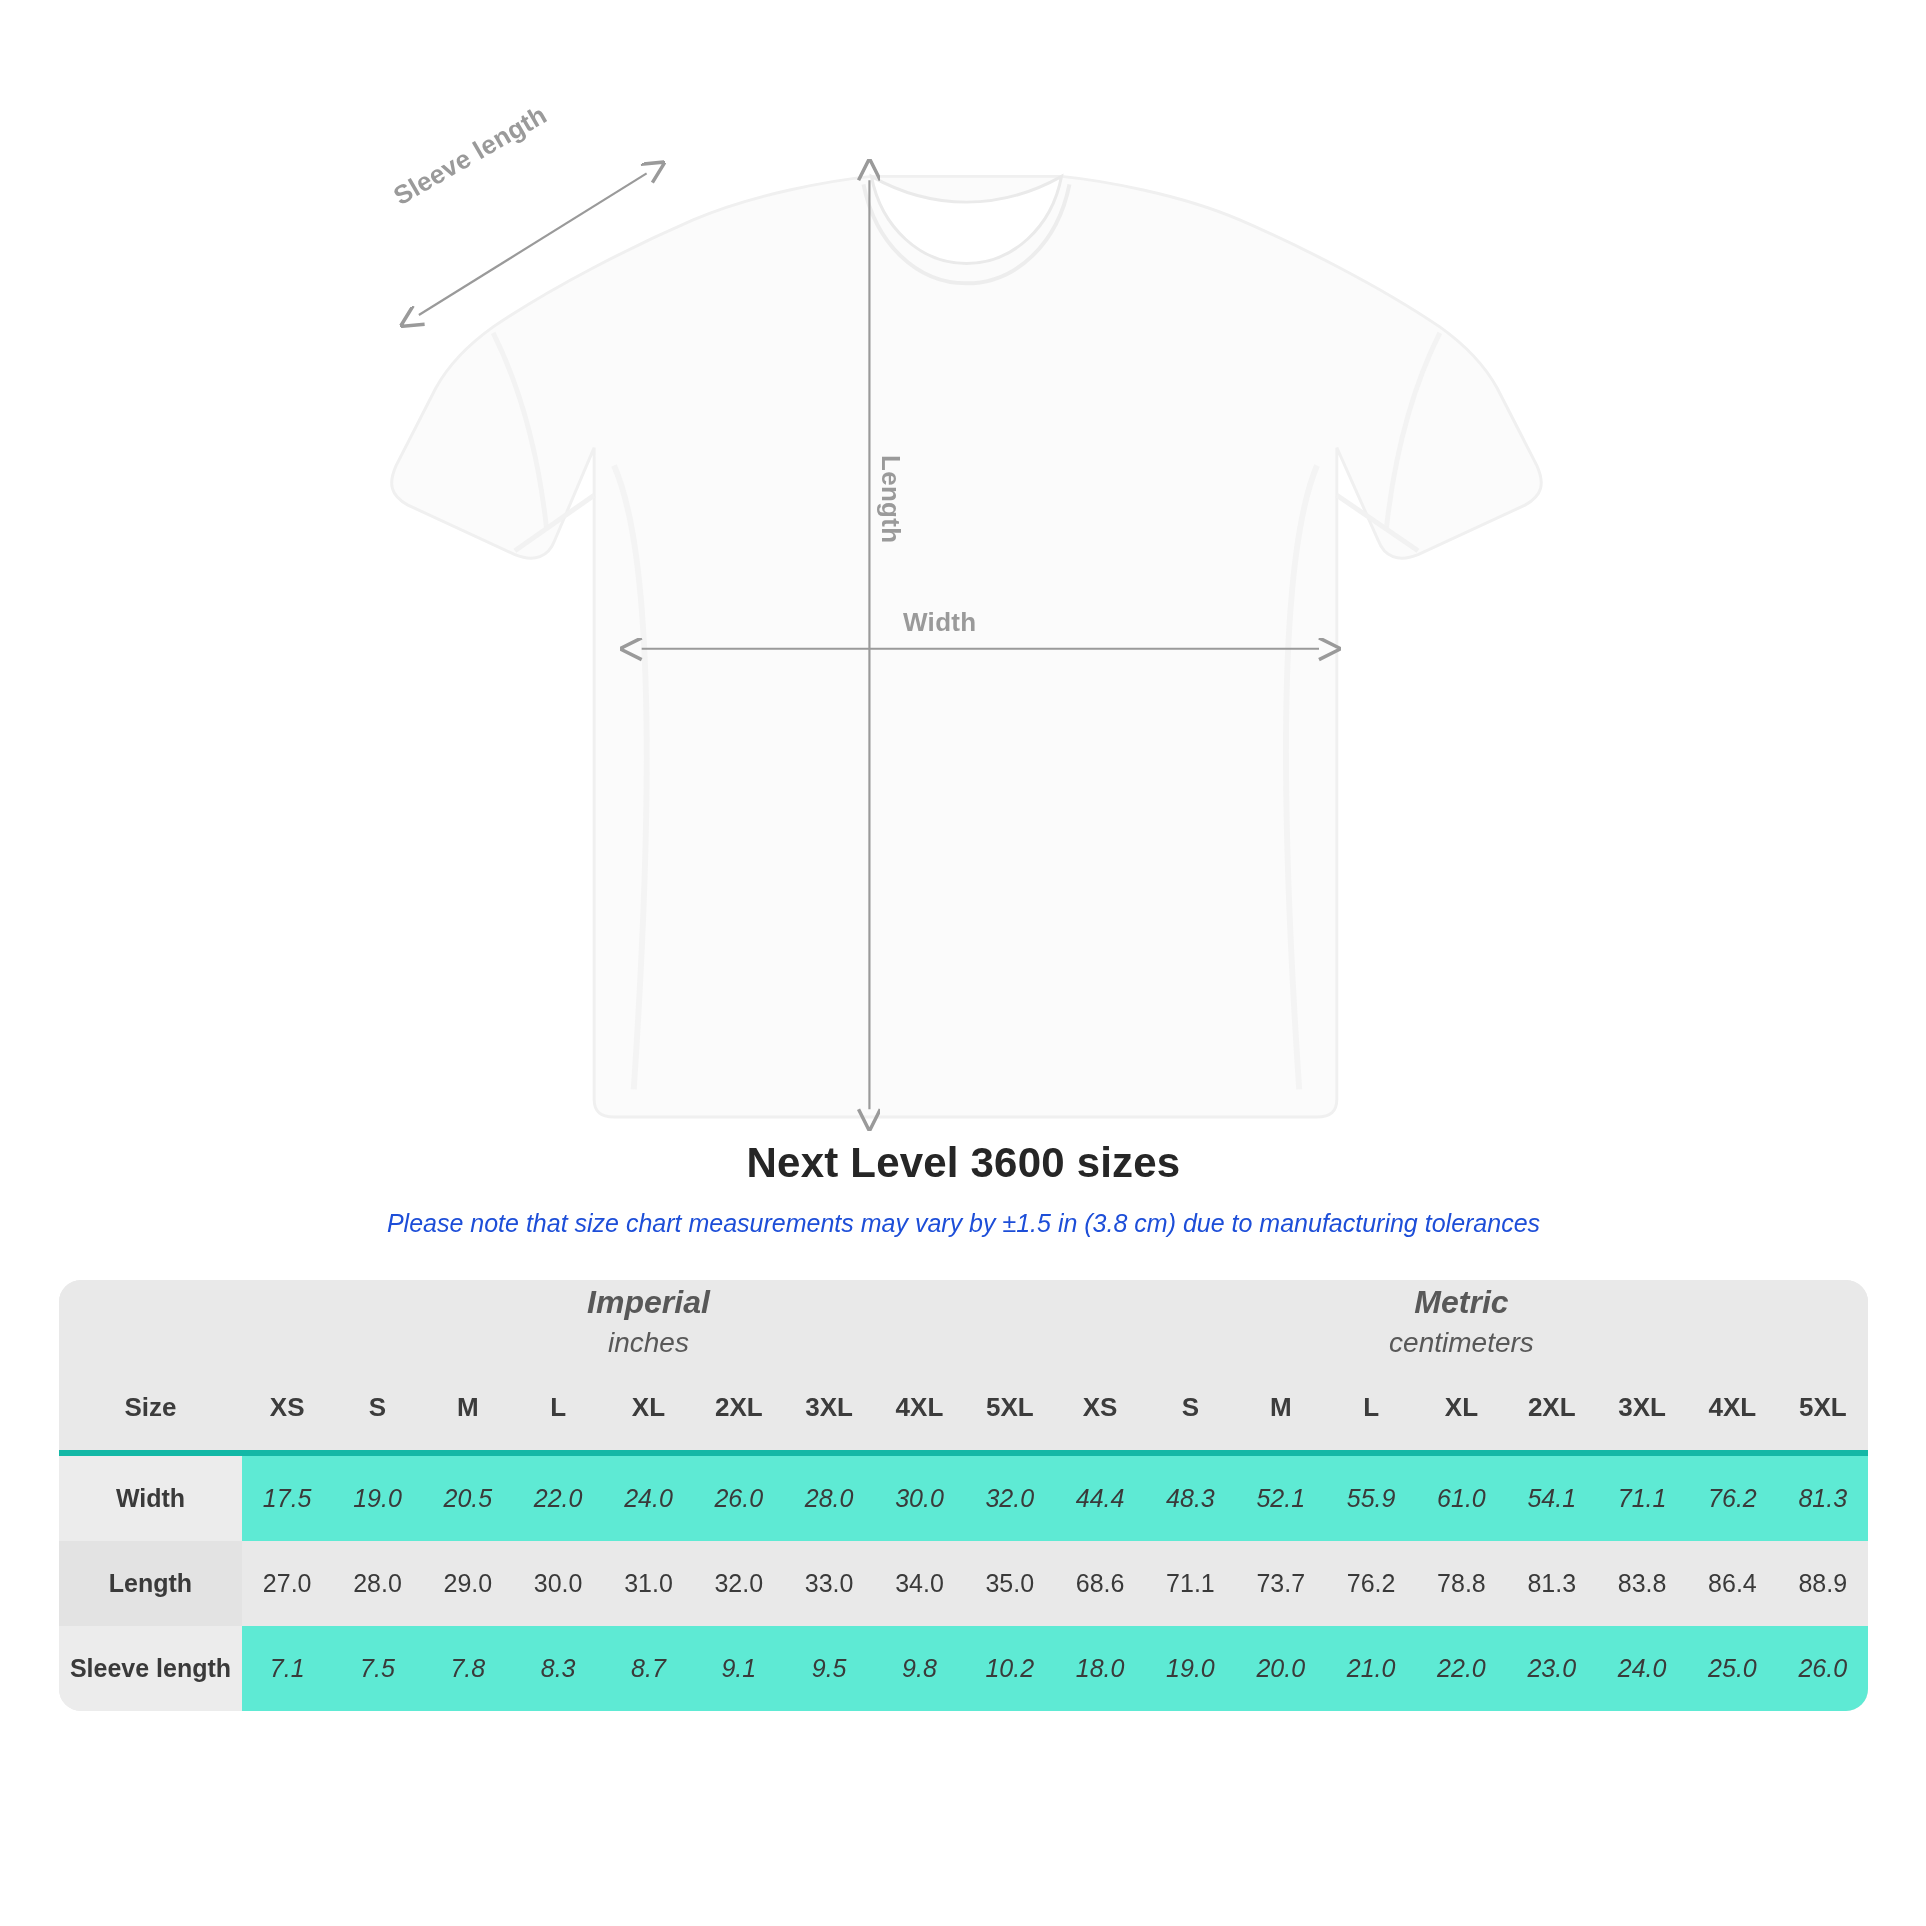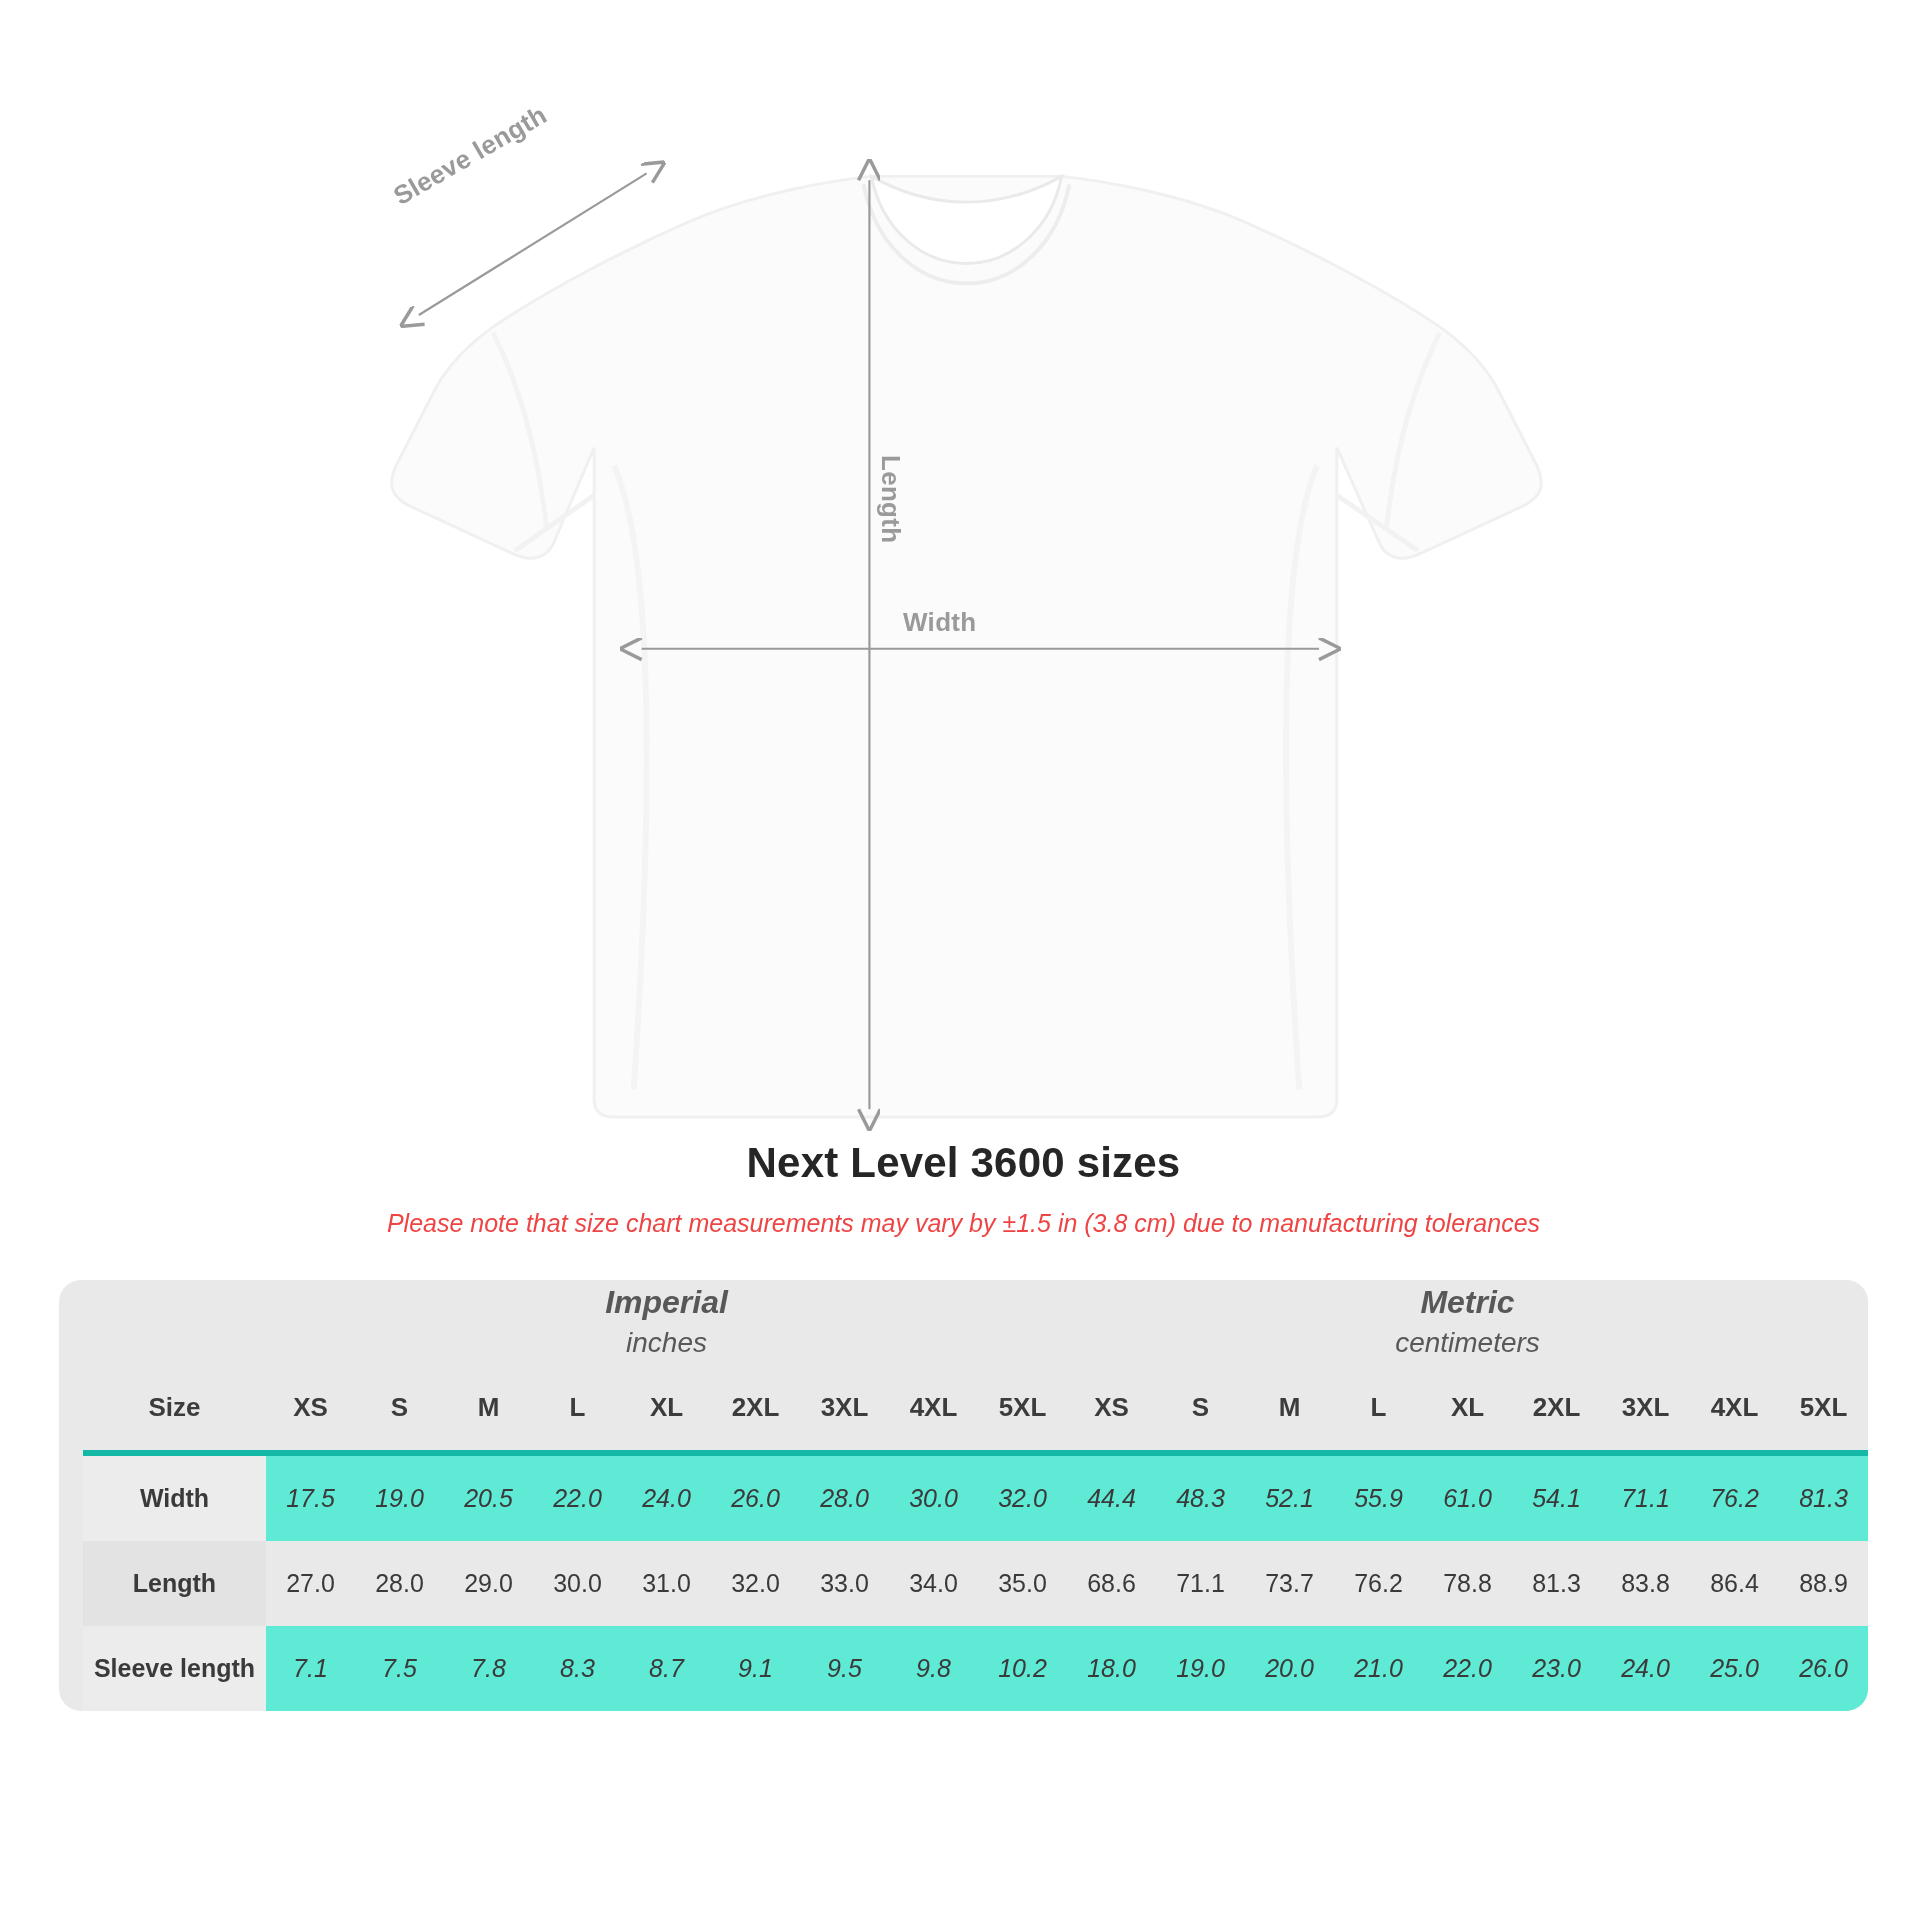--- a/index.html
+++ b/index.html
@@ -63,31 +63,30 @@
   .chart-title {
     font-size: 42px;
     font-weight: bold;
     color: #262626;
     margin: 0;
     letter-spacing: 0.2px;
   }
   .chart-note {
     font-size: 25px;
     font-style: italic;
-    color: #ef4444;
+    color: #1d4ed8;
     margin-top: 22px;
   }
 
   
   .table-wrap {
     margin: 42px 59px 0 59px;
     border-radius: 22px;
     overflow: hidden;
     background: #e9e9e9;
-    padding-left: 24px;
   }
   table.size-table {
     border-collapse: collapse;
     width: 100%;
     table-layout: fixed;
   }
   table.size-table th,
   table.size-table td {
     text-align: center;
     font-size: 25px;

